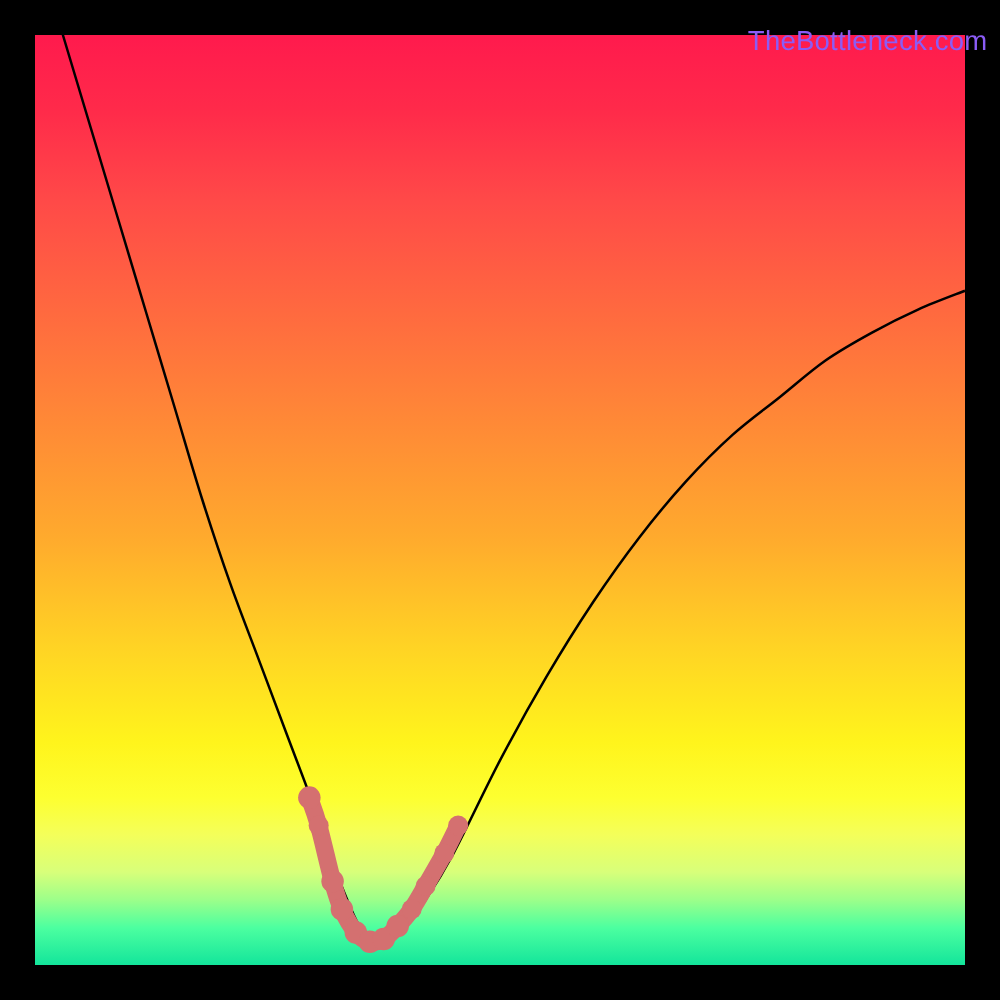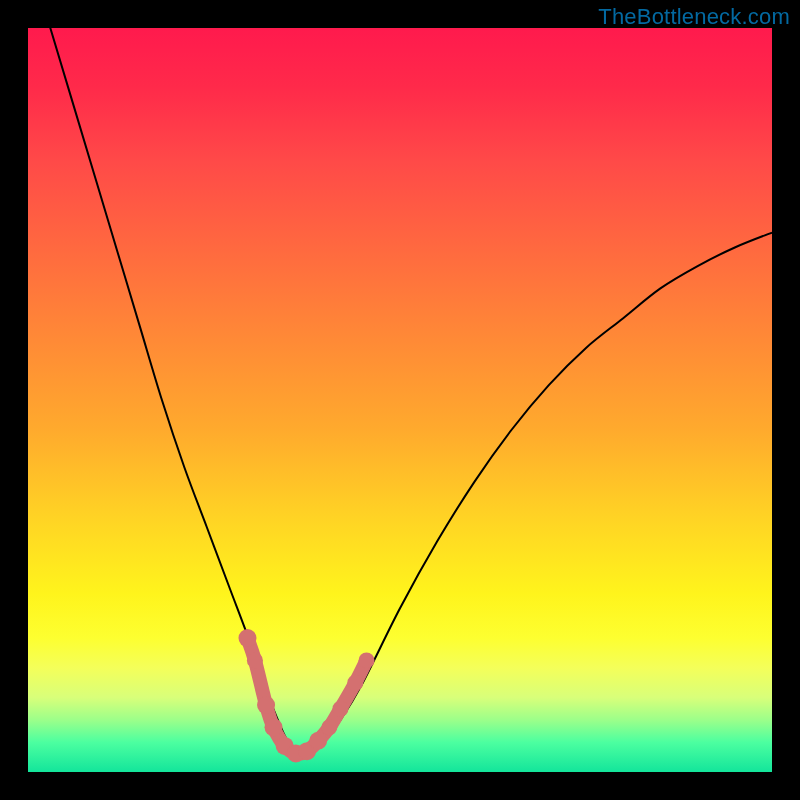--- a/index.html
+++ b/index.html
@@ -35,25 +35,25 @@
       #fdff30 82%,
       #f4ff5a 86%,
       #d8ff7a 90%,
       #9cff8a 93%,
       #4cffa0 96%,
       #13e59b 100%
     );
   }
   .watermark {
     position: absolute;
-    top: 4px;
+    top: 20px;
     right: 10px;
     font-size: 22px;
     font-weight: 500;
-    color: #0369a1;
+    color: #8b5cf6;
     letter-spacing: 0.2px;
     user-select: none;
   }
   svg.curve {
     position: absolute;
     top: 0; left: 0;
     width: 744px;
     height: 744px;
     overflow: visible;
   }

